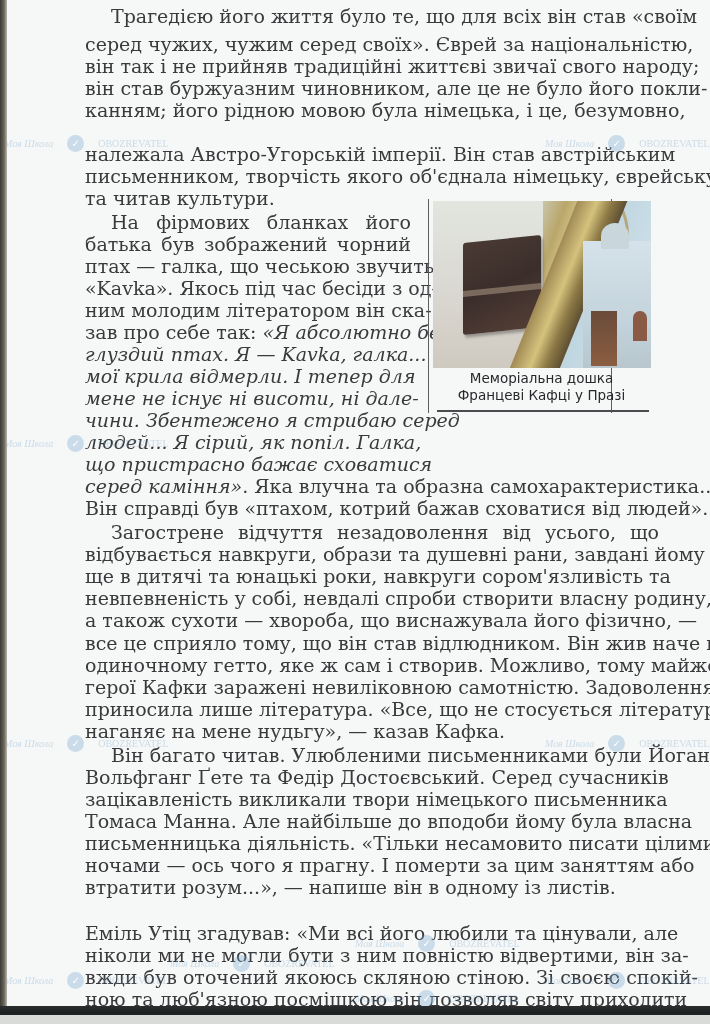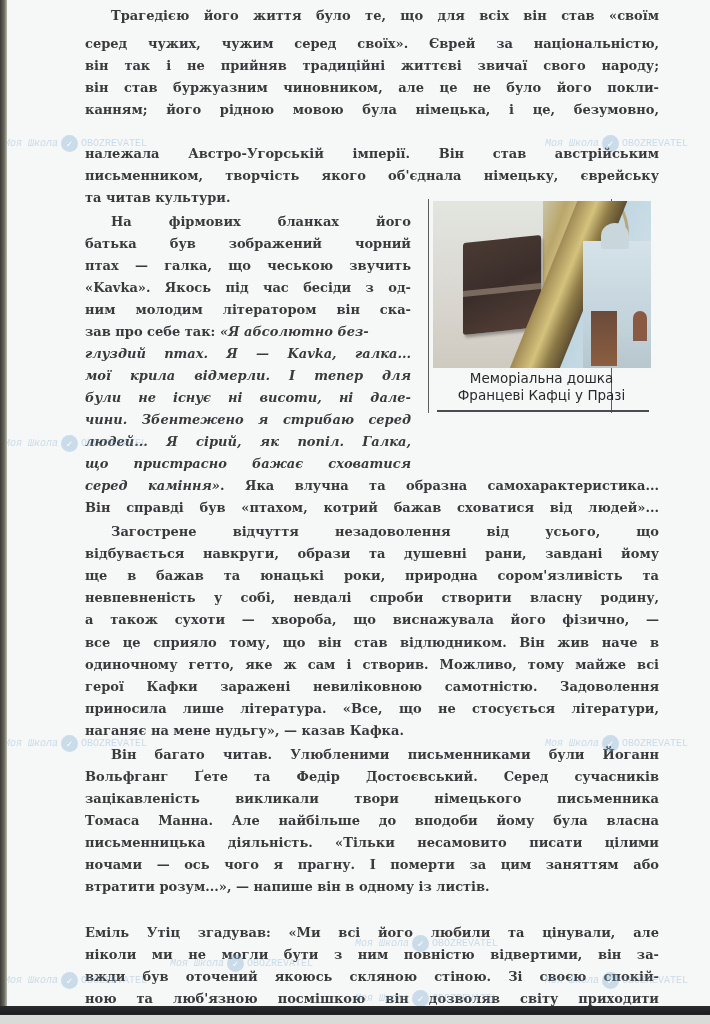--- a/index.html
+++ b/index.html
@@ -19,24 +19,24 @@
   }
   .bottom-band .light {
     position:absolute; left:0; top:9px; width:710px; height:9px;
     background:#d9dbd9;
   }
   .page {
     position:absolute; left:0; top:0; width:710px; height:1006px;
   }
   .line {
     position:absolute; left:85px; width:574px;
-    font-size:13px; line-height:20px; height:20px;
+    font-size:19px; line-height:20px; height:20px;
     white-space:nowrap; letter-spacing:0px;
     text-align:justify; text-align-last:justify;
-    font-weight:bold;
+    font-weight:normal;
     color:#3a3a3c;
   }
   .line.narrow { width:326px; }
   .line.last { text-align-last:left; }
   .line.indent { padding-left:26px; box-sizing:border-box; }
   .italic { font-style:italic; }
 
   .figure {
     position:absolute; left:428px; top:199px; width:184px; height:214px;
     border-left:1.5px solid #5b5e60; border-right:1.5px solid #5b5e60;
@@ -70,23 +70,23 @@
   .caption {
     position:absolute; left:0; top:171px; width:225px;
     font-family:"DejaVu Sans","Liberation Sans",sans-serif;
     font-size:13.5px; line-height:17px; text-align:center; color:#27292b;
   }
   .caption-rule {
     position:absolute; left:8px; top:211px; width:212px; height:1.5px; background:#4a4d50;
   }
 
   .wm {
-    position:absolute; font-family:Liberation Mono, monospace;
+    position:absolute; font-family:Liberation Serif, serif;
     font-size:10px; color:rgba(120,170,205,0.35); white-space:nowrap;
-    display:flex; align-items:center; gap:3px; pointer-events:none;
+    display:flex; align-items:center; gap:14px; pointer-events:none;
   }
   .wm .logo { width:17px; height:17px; border-radius:50%; background:rgba(120,170,205,0.35);
     color:#fff; font-size:10px; display:flex; align-items:center; justify-content:center; }
   .wm .s { font-style:italic; }
 </style>
 </head>
 <body>
 
 <div class="page">
 
@@ -100,31 +100,31 @@
   <div class="line last" style="top:188px">та читав культури.</div>
 
   <div class="line narrow indent" style="top:212px">На фірмових бланках його</div>
   <div class="line narrow" style="top:234px">батька був зображений чорний</div>
   <div class="line narrow" style="top:256px">птах — галка, що чеською звучить</div>
   <div class="line narrow" style="top:278px">«Kavka». Якось під час бесіди з од-</div>
   <div class="line narrow" style="top:300px">ним молодим літератором він ска-</div>
   <div class="line narrow last" style="top:322px; text-align-last:left;"><span>зав про себе так: </span><span class="italic">«Я абсолютно без-</span></div>
   <div class="line narrow italic" style="top:344px">глуздий птах. Я — Kavka, галка...</div>
   <div class="line narrow italic" style="top:366px">мої крила відмерли. І тепер для</div>
-  <div class="line narrow italic" style="top:388px">були не існує ні висоти, ні дале-</div>
+  <div class="line narrow italic" style="top:388px">мене не існує ні висоти, ні дале-</div>
   <div class="line narrow italic" style="top:410px">чини. Збентежено я стрибаю серед</div>
   <div class="line narrow italic" style="top:432px">людей... Я сірий, як попіл. Галка,</div>
   <div class="line narrow italic" style="top:454px">що пристрасно бажає сховатися</div>
 
   <div class="line" style="top:476px"><span class="italic">серед каміння»</span><span>. Яка влучна та образна самохарактеристика...</span></div>
   <div class="line" style="top:498px">Він справді був «птахом, котрий бажав сховатися від людей»...</div>
 
   <div class="line indent" style="top:522px">Загострене відчуття незадоволення від усього, що</div>
   <div class="line" style="top:544px">відбувається навкруги, образи та душевні рани, завдані йому</div>
-  <div class="line" style="top:566px">ще в бажав та юнацькі роки, природна сором'язливість та</div>
+  <div class="line" style="top:566px">ще в дитячі та юнацькі роки, навкруги сором'язливість та</div>
   <div class="line" style="top:588px">невпевненість у собі, невдалі спроби створити власну родину,</div>
   <div class="line" style="top:610px">а також сухоти — хвороба, що виснажувала його фізично, —</div>
   <div class="line" style="top:633px">все це сприяло тому, що він став відлюдником. Він жив наче в</div>
   <div class="line" style="top:655px">одиночному гетто, яке ж сам і створив. Можливо, тому майже всі</div>
   <div class="line" style="top:677px">герої Кафки заражені невиліковною самотністю. Задоволення</div>
   <div class="line" style="top:699px">приносила лише література. «Все, що не стосується літератури,</div>
   <div class="line last" style="top:721px">наганяє на мене нудьгу», — казав Кафка.</div>
 
   <div class="line indent" style="top:745px">Він багато читав. Улюбленими письменниками були Йоганн</div>
   <div class="line" style="top:767px">Вольфганг Ґете та Федір Достоєвський. Серед сучасників</div>

